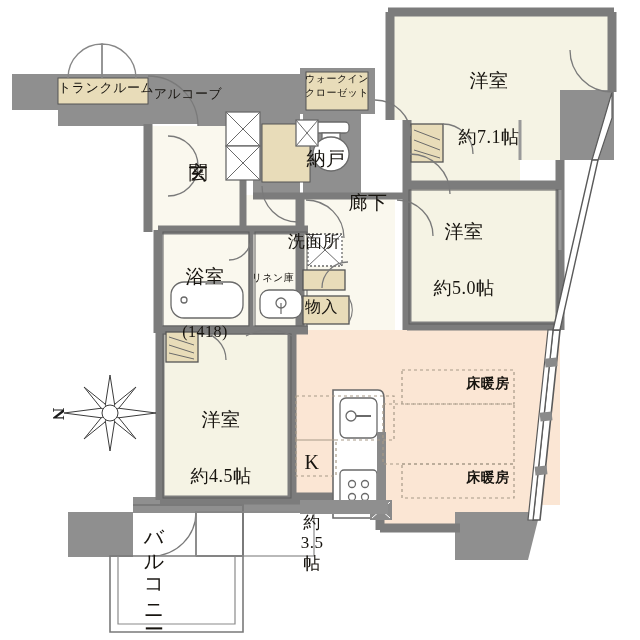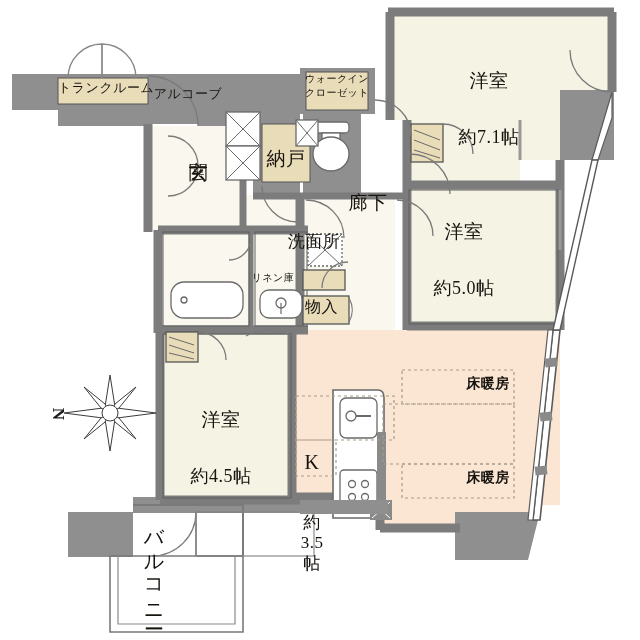--- a/index.html
+++ b/index.html
@@ -281,37 +281,41 @@
       </g>
     </g>
   </svg>
 
   <div class="lbl lbl-sans small" style="left:58px; top:82px; width:92px;">トランクルーム</div>
 
   <div class="lbl lbl-sans small" style="left:152px; top:88px; width:72px;">アルコーブ</div>
 
   <div class="lbl room-name vert" style="left:188px; top:146px;">玄関</div>
 
-  <div class="lbl room-name" style="left:259px; top:148px; width:54px;">納戸</div>
+  <div class="lbl room-name" style="left:259px; top:148px; width:54px;padding-left:40px;">納戸</div>
 
   <div class="lbl lbl-sans tiny" style="left:301px; top:72px; width:72px; line-height:1.35;">ウォークイン
 クローゼット</div>
 
   <div class="lbl room-name" style="left:340px; top:192px; width:56px;">廊下</div>
 
   <div class="lbl" style="left:437px; top:34px; width:104px;">
     <div class="room-name">洋室</div>
     <div class="room-area">約7.1帖</div>
   </div>
 
   <div class="lbl" style="left:412px; top:185px; width:104px;">
     <div class="room-name">洋室</div>
     <div class="room-area">約5.0帖</div>
   </div>
 
+  <div class="lbl" style="left:158px; top:230px; width:94px;">
+    <div class="room-name">浴室</div>
+    <div class="room-area" style="font-size:16px;">(1418)</div>
+  </div>
 
   <div class="lbl" style="left:250px; top:232px; width:58px; font-size:17px;padding-left:35px;">洗面所</div>
 
   <div class="lbl lbl-sans tiny" style="left:246px; top:272px; width:54px;">リネン庫</div>
 
   <div class="lbl small" style="left:305px; top:300px; width:22px; font-size:16px;">物入</div>
 
   <div class="lbl" style="left:169px; top:373px; width:104px;">
     <div class="room-name">洋室</div>
     <div class="room-area">約4.5帖</div>

